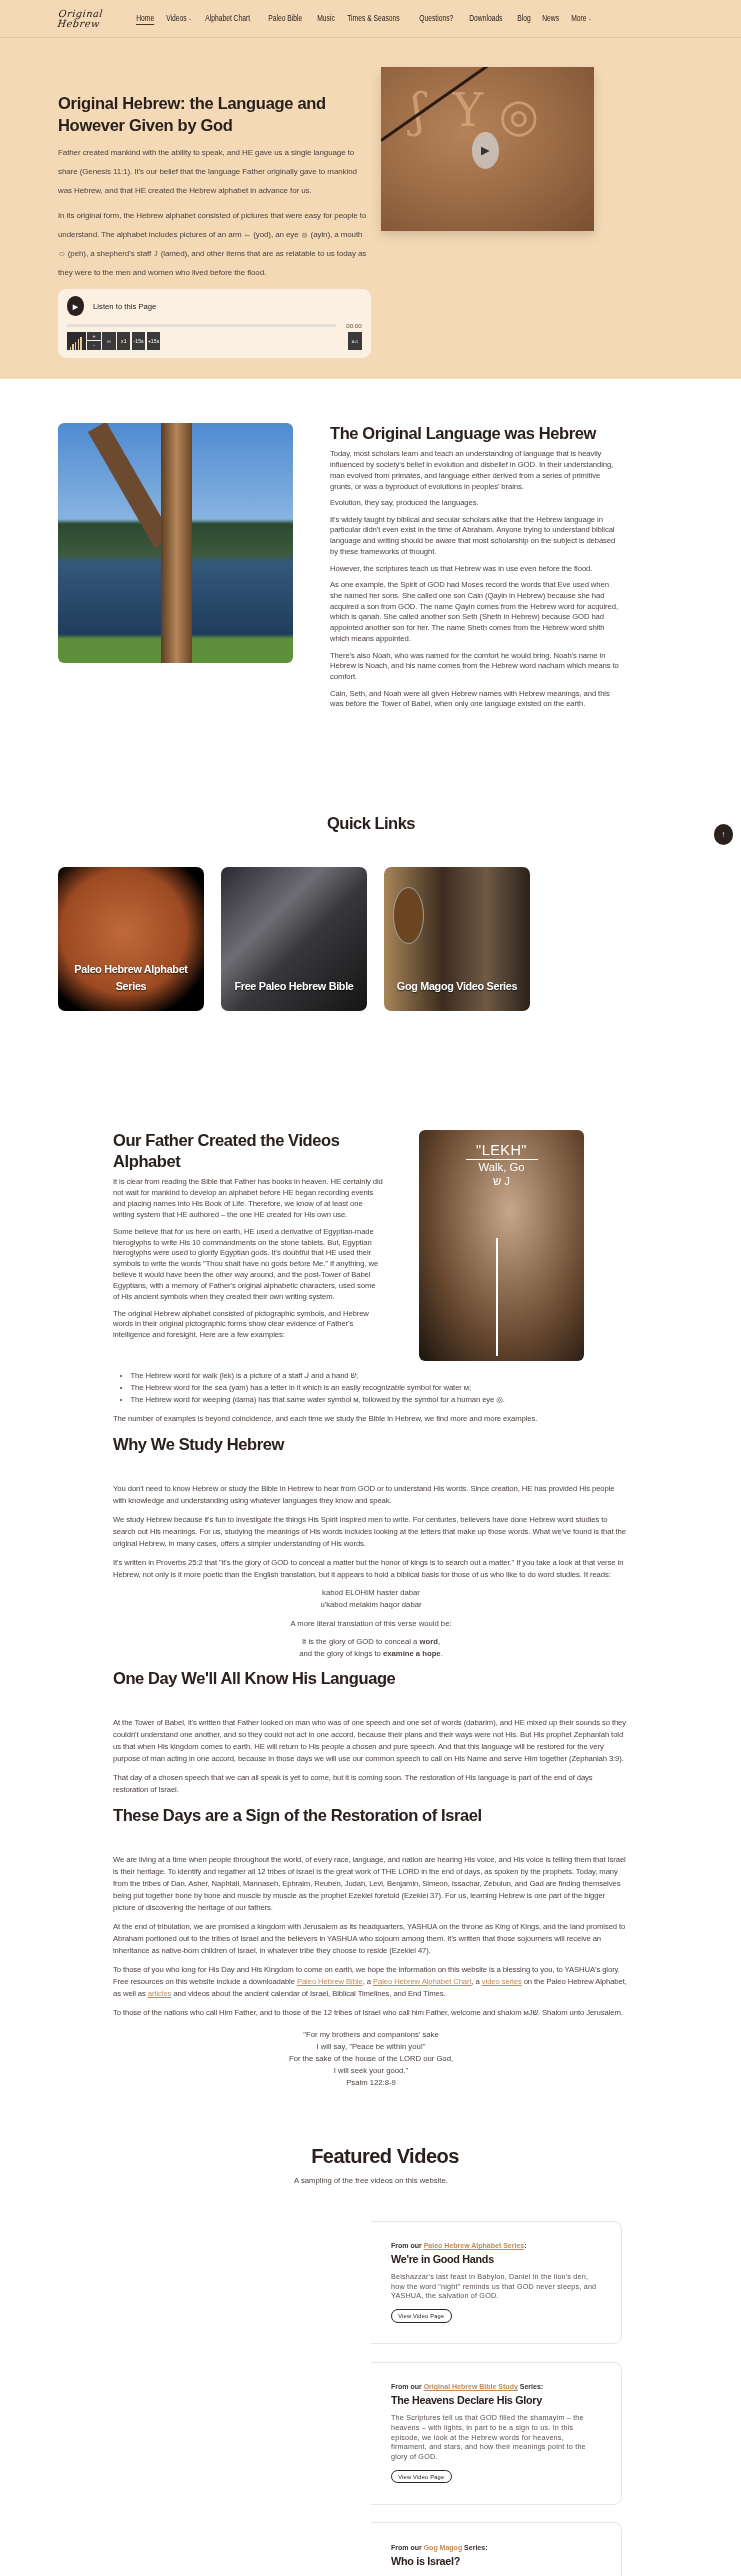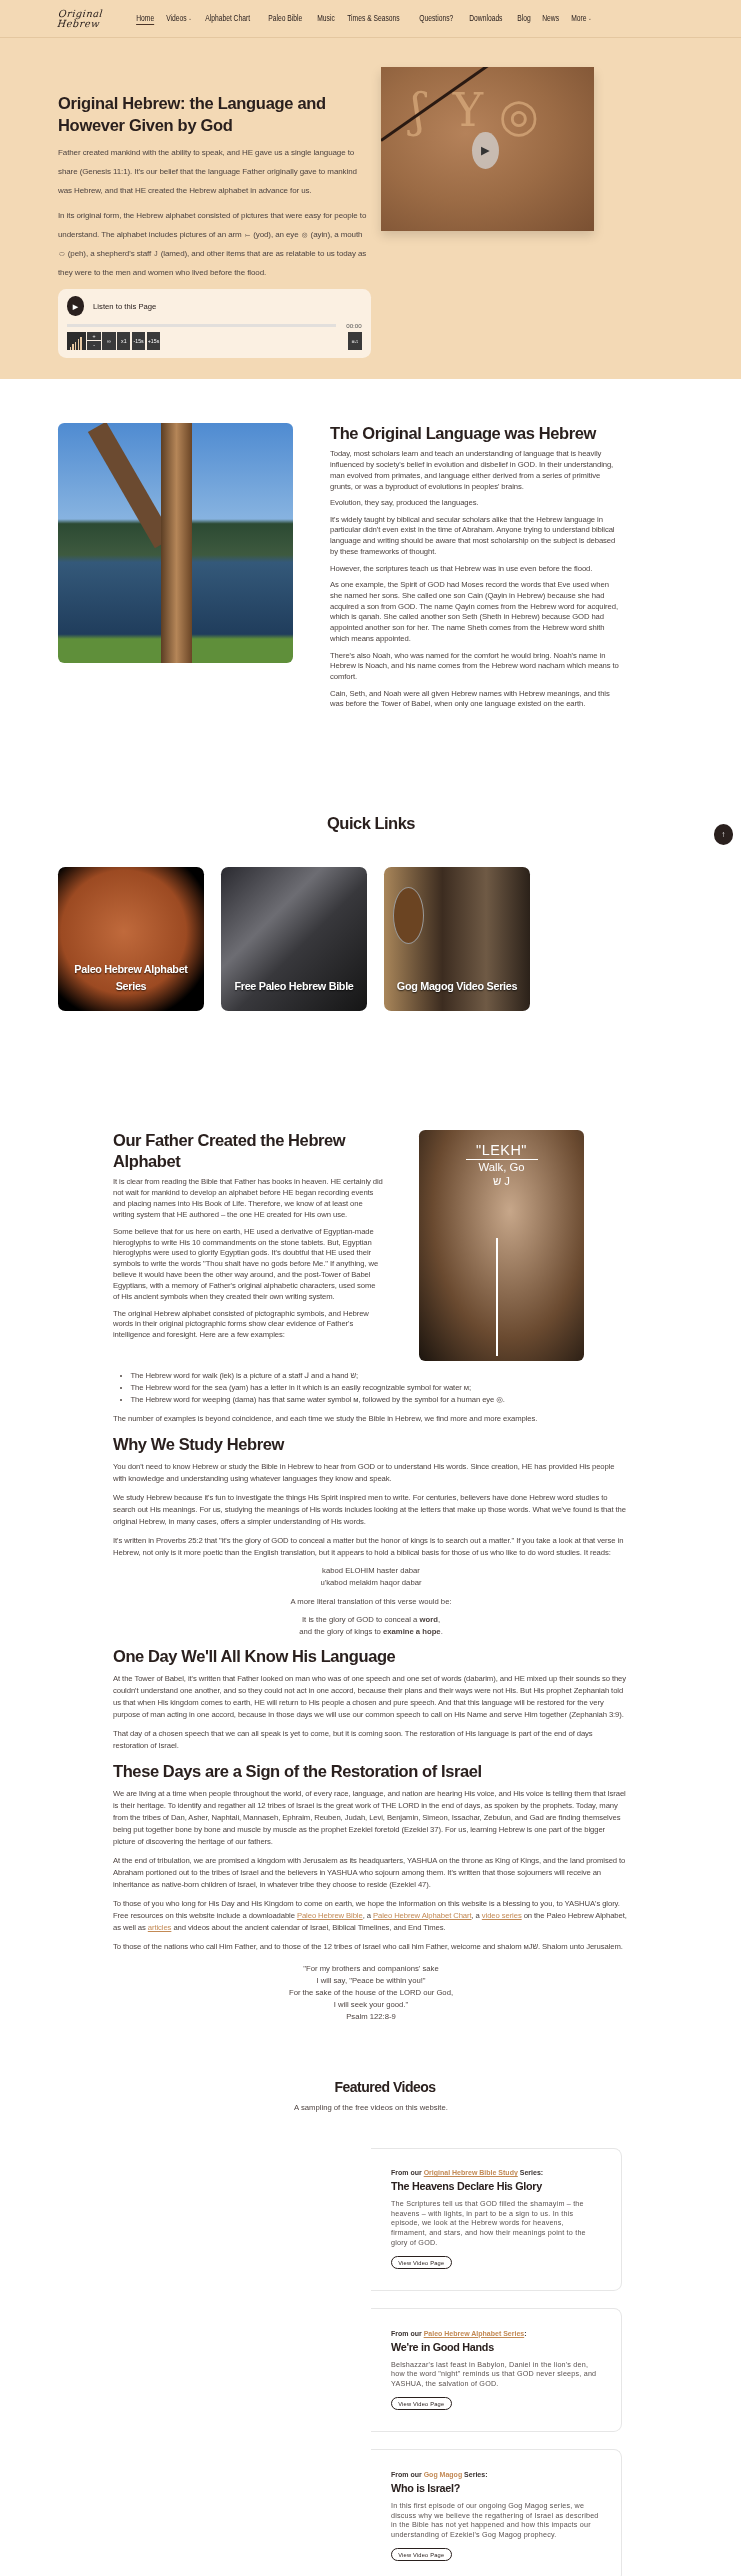--- a/index.html
+++ b/index.html
@@ -73,25 +73,25 @@
   .lekh-title { font-size: 14.4px; margin-top: 12.4px; letter-spacing: 0.5px; }
   .lekh-rule { width: 72px; height: 1px; background: #fff; margin: 1px auto; }
   .lekh-sub { font-size: 11.3px; }
   .lekh-glyph { font-size: 11.3px; margin-top: 2.1px; }
   .staff { position: absolute; left: 77px; top: 108px; width: 2.1px; height: 118px; background: #fff; }
   .list { margin: 9.3px 0 0 17.5px; font-size: 7.7px; color: #4e4441; line-height: 12px; letter-spacing: -0.1px; }
   .section-h { font-size: 16.5px; font-weight: 700; letter-spacing: -0.4px; margin-top: 9.3px; }
   .center-verse { text-align: center; font-size: 7.7px; color: #4e4441; line-height: 12px; margin-top: 6.2px; }
   .link { color: #c38a55; text-decoration: underline; }
   .full-p { font-size: 7.7px; line-height: 12px; color: #4e4441; margin-top: 7.2px; letter-spacing: -0.1px; }
-  .section-h + .full-p { margin-top: 7px; }
+  .section-h + .full-p { margin-top: 29px; }
 
   
   .featured { padding-top: 56px; }
-  .featured-title { text-align: center; font-size: 14px; font-weight: 700; letter-spacing: -0.5px; margin-left: 28px; }
+  .featured-title { text-align: center; font-size: 20px; font-weight: 700; letter-spacing: -0.5px; margin-left: 28px; }
   .featured-sub { text-align: center; font-size: 7.7px; color: #4e4441; margin-top: 7.2px; }
   .videos { margin-top: 36px; padding-bottom: 31px; }
   .video-card { width: 251px; margin-left: 371px; border: 0.5px solid #e6e6e6; border-left: none; border-radius: 0 8.2px 8.2px 0; padding: 20.6px 20.6px 20.6px 20px; margin-bottom: 17.5px; }
   .from { font-size: 7px; font-weight: 700; color: #3a3230; }
   .v-title { font-size: 10.8px; font-weight: 700; margin-top: 4.1px; letter-spacing: -0.3px; line-height: 13.4px; }
   .v-desc { font-size: 7.2px; color: #5a5250; line-height: 9.8px; margin-top: 5.2px; letter-spacing: 0.2px; }
   .v-btn { display: inline-block; border: 0.5px solid #2a201e; border-radius: 10.3px; padding: 2.6px 6.2px; font-size: 5.7px; margin-top: 8.2px; letter-spacing: 0.2px; }
 </style>
 </head>
 <body>
@@ -225,21 +225,21 @@
     <a class="ql-card ql-3">
         <div class="clock"></div>
         <span class="label">Gog Magog Video Series</span>
       </a>
   </div>
 </section>
 
 <section class="article">
   <div class="father">
     <div class="father-text">
-      <h2 class="h2" style="margin-top:27px">Our Father Created the Hebrew Alphabet</h2>
+      <h2 class="h2" style="margin-top:27px">Our Father Created the Videos Alphabet</h2>
       <p class="body-p">It is clear from reading the Bible that Father has books in heaven. HE certainly did not wait for mankind to develop an alphabet before HE began recording events and placing names into His Book of Life. Therefore, we know of at least one writing system that HE authored – the one HE created for His own use.</p>
       <p class="body-p">Some believe that for us here on earth, HE used a derivative of Egyptian-made hieroglyphs to write His 10 commandments on the stone tablets. But, Egyptian hieroglyphs were used to glorify Egyptian gods. It's doubtful that HE used their symbols to write the words "Thou shalt have no gods before Me." If anything, we believe it would have been the other way around, and the post-Tower of Babel Egyptians, with a memory of Father's original alphabetic characters, used some of His ancient symbols when they created their own writing system.</p>
       <p class="body-p">The original Hebrew alphabet consisted of pictographic symbols, and Hebrew words in their original pictographic forms show clear evidence of Father's intelligence and foresight. Here are a few examples:</p>
     </div>
     <div class="lekh">
       <div class="lekh-title">"LEKH"</div>
       <div class="lekh-rule"></div>
       <div class="lekh-sub">Walk, Go</div>
       <div class="lekh-glyph">ש J</div>
       <div class="staff"></div>
@@ -286,29 +286,29 @@
     <div>I will seek your good."</div>
     <div>Psalm 122:8-9</div>
   </div>
 </section>
 
 <section class="featured">
   <h2 class="featured-title">Featured Videos</h2>
   <p class="featured-sub">A sampling of the free videos on this website.</p>
   <div class="videos">
     <div class="video-card">
+      <div class="from"><span>From our </span><a class="link">Paleo Hebrew Alphabet Series</a><span>:</span></div>
+      <div class="v-title">We're in Good Hands</div>
+      <p class="v-desc">Belshazzar's last feast in Babylon, Daniel in the lion's den, how the word "night" reminds us that GOD never sleeps, and YASHUA, the salvation of GOD.</p>
+      <a class="v-btn">View Video Page</a>
+    </div>
+    <div class="video-card">
       <div class="from"><span>From our </span><a class="link">Original Hebrew Bible Study</a><span> Series:</span></div>
       <div class="v-title">The Heavens Declare His Glory</div>
       <p class="v-desc">The Scriptures tell us that GOD filled the shamayim – the heavens – with lights, in part to be a sign to us. In this episode, we look at the Hebrew words for heavens, firmament, and stars, and how their meanings point to the glory of GOD.</p>
-      <a class="v-btn">View Video Page</a>
-    </div>
-    <div class="video-card">
-      <div class="from"><span>From our </span><a class="link">Paleo Hebrew Alphabet Series</a><span>:</span></div>
-      <div class="v-title">We're in Good Hands</div>
-      <p class="v-desc">Belshazzar's last feast in Babylon, Daniel in the lion's den, how the word "night" reminds us that GOD never sleeps, and YASHUA, the salvation of GOD.</p>
       <a class="v-btn">View Video Page</a>
     </div>
     <div class="video-card">
       <div class="from"><span>From our </span><a class="link" style="text-decoration:none">Gog Magog</a><span> Series:</span></div>
       <div class="v-title">Who is Israel?</div>
       <p class="v-desc">In this first episode of our ongoing Gog Magog series, we discuss why we believe the regathering of Israel as described in the Bible has not yet happened and how this impacts our understanding of Ezekiel's Gog Magog prophecy.</p>
       <a class="v-btn">View Video Page</a>
     </div>
 
   </div>

